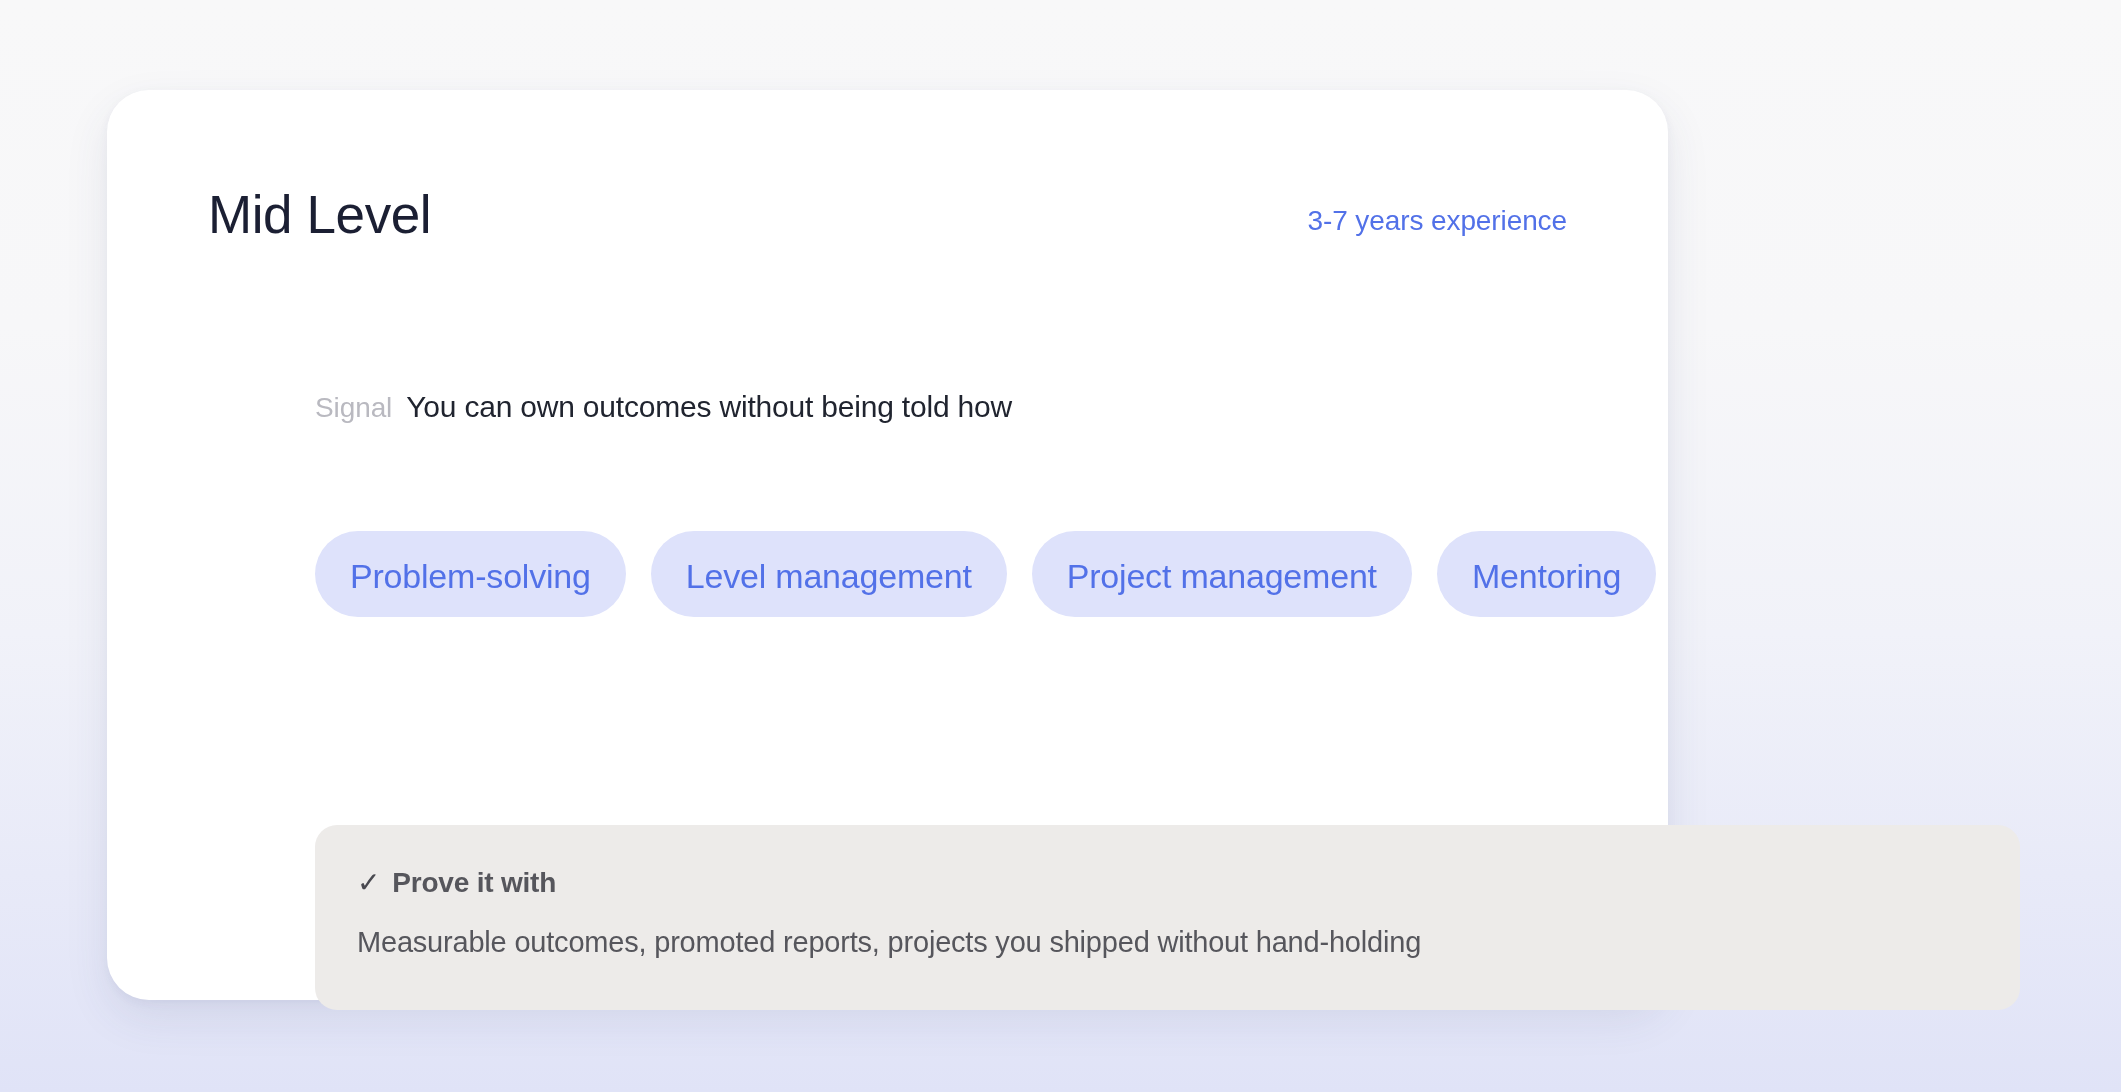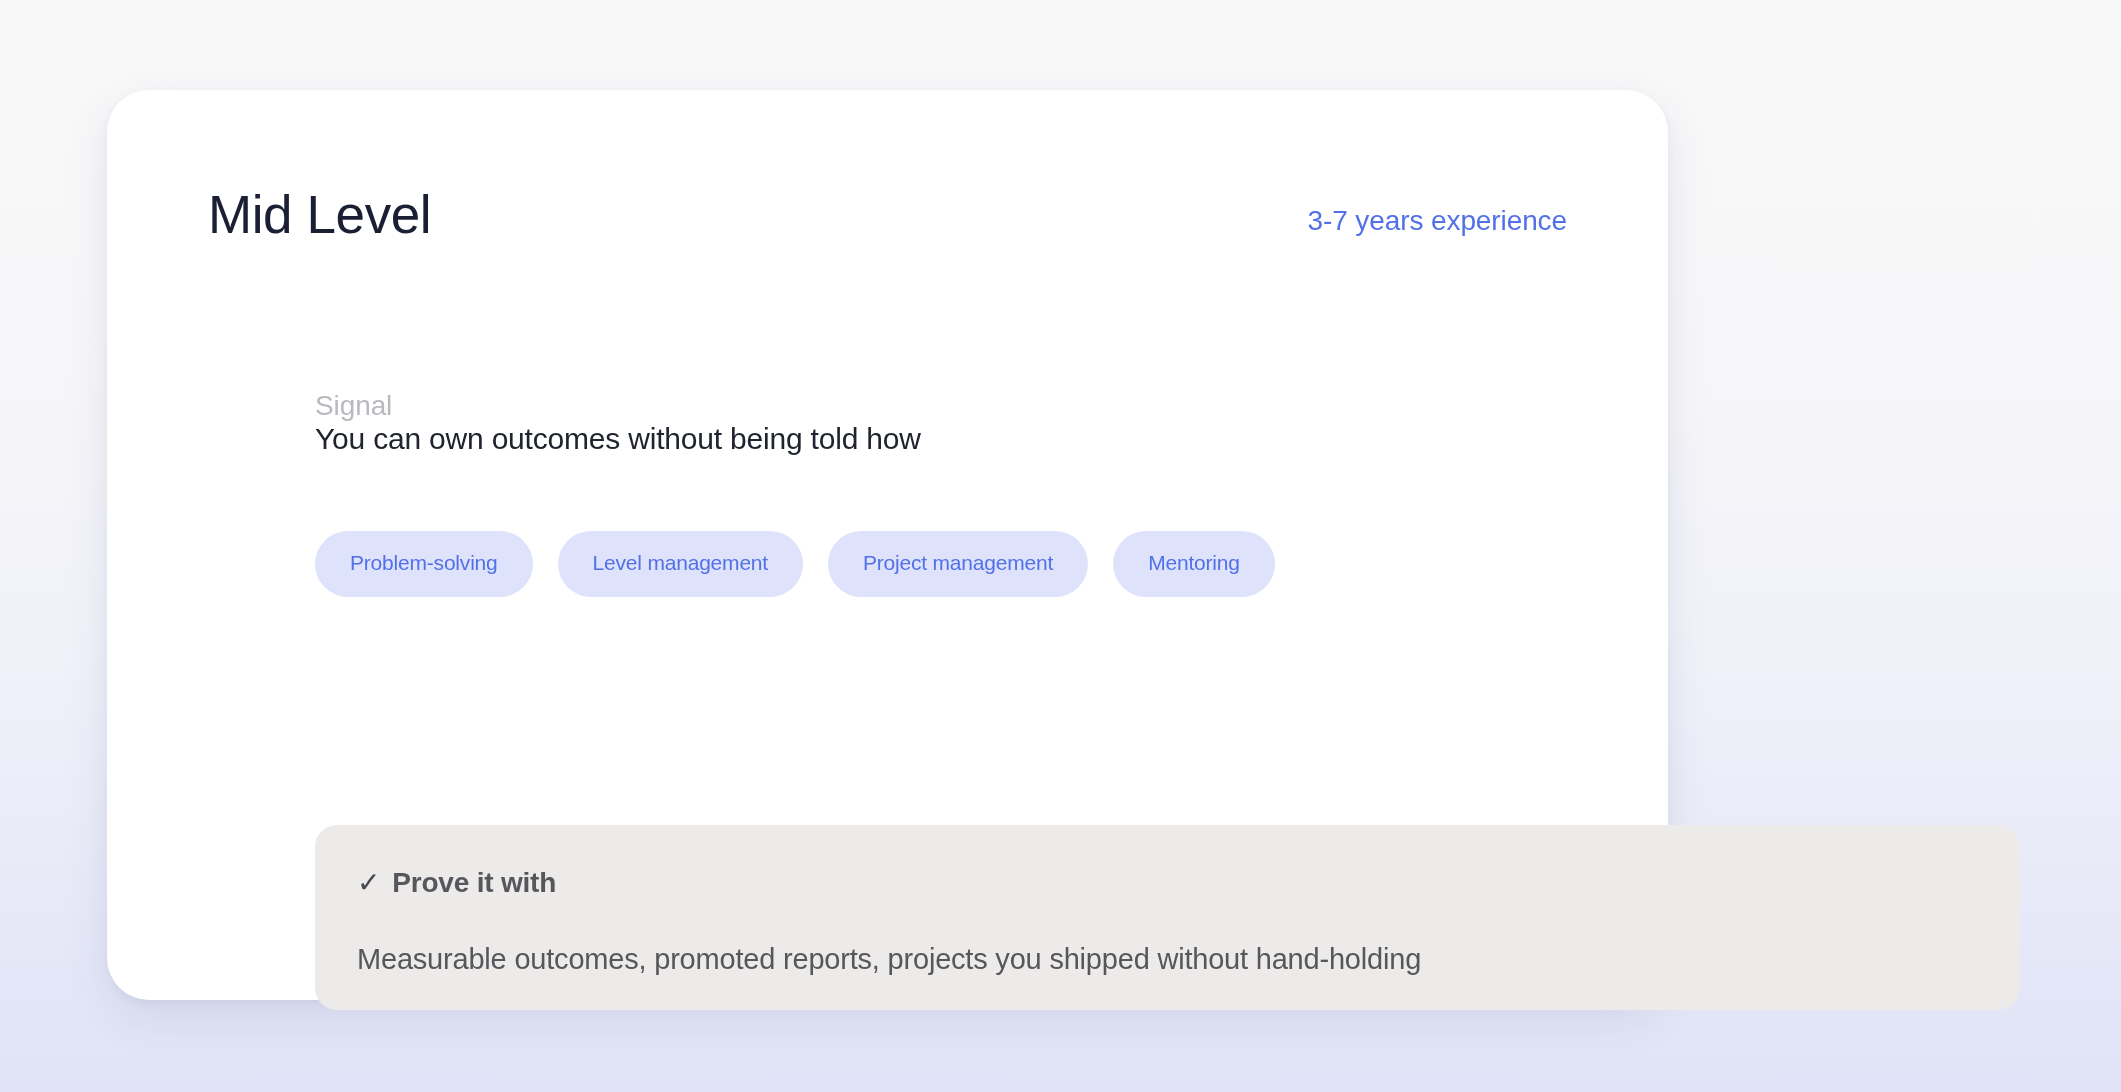--- a/index.html
+++ b/index.html
@@ -70,21 +70,21 @@
     letter-spacing: -0.1px;
   }
 
   
   .signal-row {
     position: absolute;
     left: 208px;
     top: 300px;
     display: flex;
     align-items: baseline;
-    flex-direction: column;
+    gap: 14px;
   }
   .signal-label {
     font-size: 28px;
     color: #b9b9c0;
     font-weight: 400;
     letter-spacing: -0.1px;
   }
   .signal-text {
     font-size: 30px;
     color: #20242f;
@@ -98,25 +98,25 @@
     left: 208px;
     top: 441px;
     width: 1660px;
     display: flex;
     flex-wrap: wrap;
     gap: 20px 25px;
   }
   .pill {
     background: #dee2fb;
     color: #5271e8;
-    font-size: 21px;
+    font-size: 34px;
     line-height: 1;
     font-weight: 400;
     border-radius: 999px;
-    padding: 21px 35px 24px 35px;
+    padding: 28px 35px 24px 35px;
     white-space: nowrap;
     letter-spacing: -0.2px;
     box-sizing: border-box;
   }
 
   
   .prove-box {
     position: absolute;
     left: 208px;
     top: 735px;
@@ -137,21 +137,21 @@
     align-items: center;
     gap: 12px;
   }
   .prove-check {
     font-size: 28px;
     font-weight: 400;
     color: #494950;
     line-height: 1;
   }
   .prove-body {
-    margin-top: 45px;
+    margin-top: 28px;
     font-size: 29px;
     font-weight: 400;
     color: #56565c;
     line-height: 1.2;
     letter-spacing: -0.2px;
   }
 </style>
 </head>
 <body>
 

